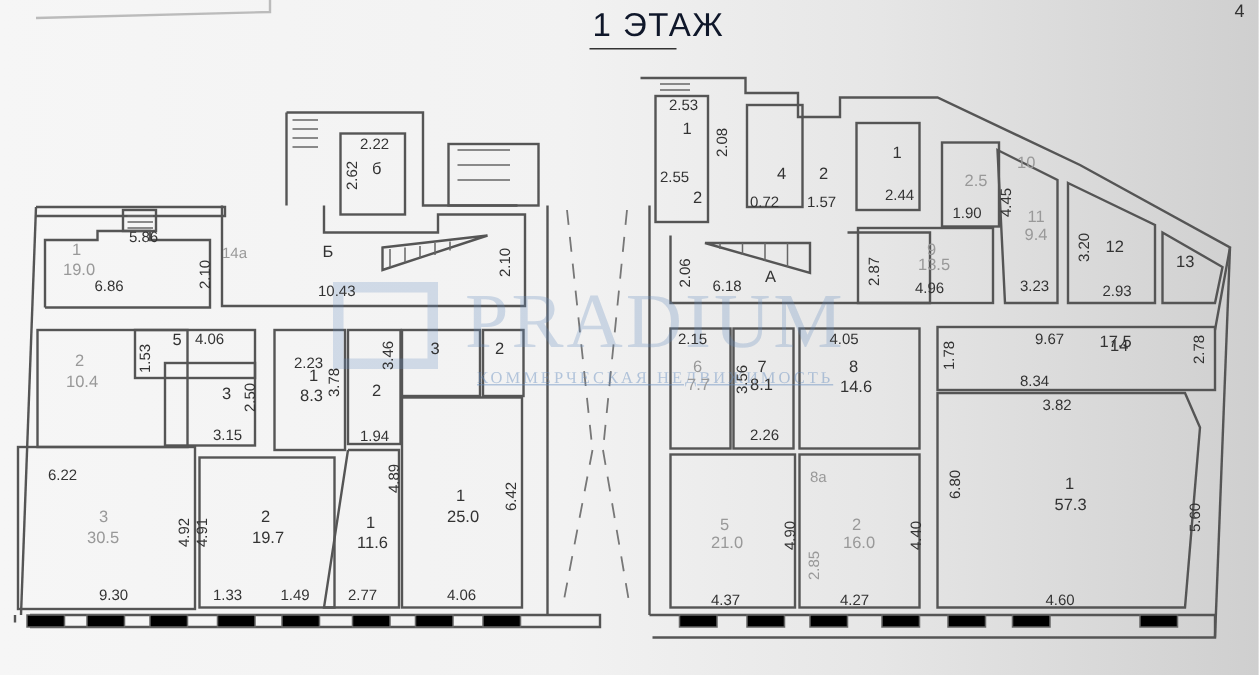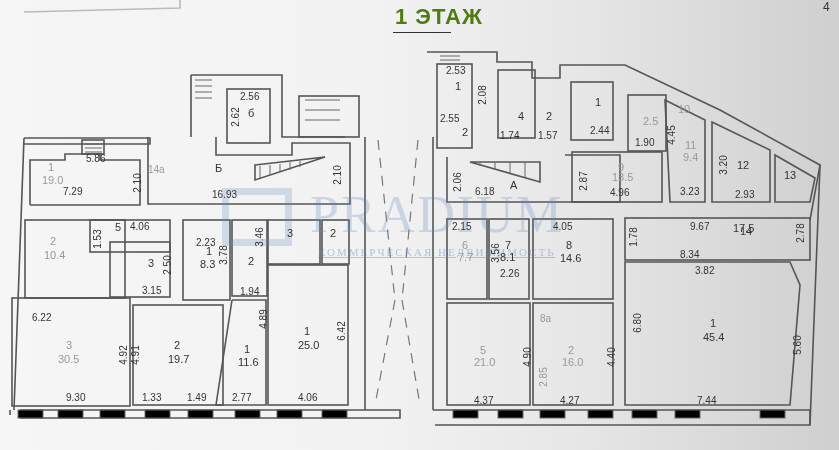--- a/index.html
+++ b/index.html
@@ -4,21 +4,21 @@
 <style>
   html,body{margin:0;padding:0;}
   body{width:839px;height:450px;overflow:hidden;background:#f4f4f4;font-family:"Liberation Sans",sans-serif;position:relative;}
   .bg{position:absolute;inset:0;background:linear-gradient(90deg,#f6f6f6 0%,#f2f2f2 45%,#e6e6e6 70%,#cfcfcf 100%);}
   svg{position:absolute;left:0;top:0;}
   .lbl{position:absolute;font-size:10px;color:#333;white-space:nowrap;line-height:1;}
   .lbl.v{transform:rotate(-90deg);transform-origin:center;}
   .lbl.room{font-size:11px;color:#333;text-align:center;}
   .lbl.area{font-size:11px;text-align:center;}
   .lbl.faint{color:#999;}
-  .title{position:absolute;left:395px;top:4px;font-size:22px;color:#4d7c0f;letter-spacing:1px;font-weight:bold;}
+  .title{position:absolute;left:395px;top:4px;font-size:22px;color:#0f172a;letter-spacing:1px;}
   .title-line{position:absolute;left:393px;top:32px;width:58px;height:1px;background:#333;}
   .wm{position:absolute;left:310px;top:185px;font-family:"Liberation Serif",serif;font-size:52px;color:rgba(100,140,190,0.28);letter-spacing:2px;}
   .wm-sub{position:absolute;left:318px;top:246px;font-family:"Liberation Serif",serif;font-size:11px;color:rgba(100,140,190,0.45);letter-spacing:2px;text-decoration:underline;}
   .wm-logo{position:absolute;left:222px;top:188px;width:70px;height:58px;border:7px solid rgba(100,140,190,0.25);box-sizing:border-box;}
   .corner{position:absolute;left:823px;top:0;font-size:12px;color:#333;}
 </style>
 </head>
 <body>
 
 <div class="bg"></div>
@@ -142,29 +142,29 @@
 <div class="wm">PRADIUM</div>
 <div class="wm-sub">КОММЕРЧЕСКАЯ НЕДВИЖИМОСТЬ</div>
 
 <div class="title">1  ЭТАЖ</div>
 <div class="title-line"></div>
 <div class="corner">4</div>
 
 <div class="lbl" style="left:86px;top:154px">5.86</div>
 <div class="lbl room faint" style="left:48px;top:162px">1</div>
 <div class="lbl area faint" style="left:42px;top:175px">19.0</div>
-<div class="lbl" style="left:63px;top:187px">7.29</div>
+<div class="lbl" style="left:63px;top:187px">6.86</div>
 <div class="lbl v" style="left:128px;top:178px">2.10</div>
 
 <div class="lbl room" style="left:215px;top:163px">Б</div>
-<div class="lbl" style="left:212px;top:190px">16.93</div>
+<div class="lbl" style="left:212px;top:190px">10.43</div>
 <div class="lbl v" style="left:328px;top:170px">2.10</div>
 <div class="lbl faint" style="left:148px;top:165px">14a</div>
 
-<div class="lbl" style="left:240px;top:92px">2.56</div>
+<div class="lbl" style="left:240px;top:92px">2.22</div>
 <div class="lbl room" style="left:248px;top:108px">б</div>
 <div class="lbl v" style="left:226px;top:112px">2.62</div>
 
 <div class="lbl room faint" style="left:50px;top:236px">2</div>
 <div class="lbl area faint" style="left:44px;top:250px">10.4</div>
 <div class="lbl room" style="left:115px;top:222px">5</div>
 <div class="lbl" style="left:130px;top:222px">4.06</div>
 <div class="lbl v" style="left:88px;top:234px">1.53</div>
 <div class="lbl room" style="left:148px;top:258px">3</div>
 <div class="lbl v" style="left:158px;top:260px">2.50</div>
@@ -201,21 +201,21 @@
 <div class="lbl area" style="left:298px;top:340px">25.0</div>
 <div class="lbl v" style="left:332px;top:326px">6.42</div>
 <div class="lbl" style="left:298px;top:393px">4.06</div>
 
 <div class="lbl" style="left:446px;top:66px">2.53</div>
 <div class="lbl room" style="left:455px;top:81px">1</div>
 <div class="lbl v" style="left:473px;top:90px">2.08</div>
 <div class="lbl" style="left:440px;top:114px">2.55</div>
 <div class="lbl room" style="left:462px;top:127px">2</div>
 <div class="lbl room" style="left:518px;top:111px">4</div>
-<div class="lbl" style="left:500px;top:131px">1.74</div>
+<div class="lbl" style="left:500px;top:131px">0.72</div>
 <div class="lbl room" style="left:546px;top:111px">2</div>
 <div class="lbl" style="left:538px;top:131px">1.57</div>
 <div class="lbl room" style="left:595px;top:97px">1</div>
 <div class="lbl" style="left:590px;top:126px">2.44</div>
 
 <div class="lbl room faint" style="left:678px;top:104px">10</div>
 <div class="lbl area faint" style="left:643px;top:116px">2.5</div>
 <div class="lbl" style="left:635px;top:138px">1.90</div>
 <div class="lbl room faint" style="left:685px;top:140px">11</div>
 <div class="lbl area faint" style="left:683px;top:152px">9.4</div>
@@ -234,21 +234,21 @@
 <div class="lbl area faint" style="left:612px;top:172px">13.5</div>
 <div class="lbl v" style="left:574px;top:176px">2.87</div>
 <div class="lbl" style="left:610px;top:188px">4.96</div>
 
 <div class="lbl" style="left:452px;top:222px">2.15</div>
 <div class="lbl room faint" style="left:462px;top:240px">6</div>
 <div class="lbl area faint" style="left:458px;top:252px">7.7</div>
 <div class="lbl room" style="left:505px;top:240px">7</div>
 <div class="lbl area" style="left:500px;top:252px">8.1</div>
 <div class="lbl v" style="left:486px;top:248px">3.56</div>
-<div class="lbl" style="left:500px;top:269px">2.26</div>
+<div class="lbl" style="left:500px;top:286px">2.26</div>
 <div class="lbl" style="left:553px;top:222px">4.05</div>
 <div class="lbl room" style="left:566px;top:240px">8</div>
 <div class="lbl area" style="left:560px;top:253px">14.6</div>
 
 <div class="lbl" style="left:690px;top:222px">9.67</div>
 <div class="lbl room" style="left:740px;top:226px">14</div>
 <div class="lbl area" style="left:733px;top:223px">17.5</div>
 <div class="lbl v" style="left:624px;top:232px">1.78</div>
 <div class="lbl v" style="left:791px;top:228px">2.78</div>
 <div class="lbl" style="left:680px;top:250px">8.34</div>
@@ -260,16 +260,16 @@
 
 <div class="lbl room faint" style="left:568px;top:345px">2</div>
 <div class="lbl area faint" style="left:562px;top:357px">16.0</div>
 <div class="lbl v faint" style="left:534px;top:372px">2.85</div>
 <div class="lbl v" style="left:602px;top:352px">4.40</div>
 <div class="lbl" style="left:560px;top:396px">4.27</div>
 <div class="lbl faint" style="left:540px;top:314px">8a</div>
 
 <div class="lbl" style="left:695px;top:266px">3.82</div>
 <div class="lbl room" style="left:710px;top:318px">1</div>
-<div class="lbl area" style="left:703px;top:332px">45.4</div>
+<div class="lbl area" style="left:703px;top:332px">57.3</div>
 <div class="lbl v" style="left:628px;top:318px">6.80</div>
 <div class="lbl v" style="left:788px;top:340px">5.60</div>
-<div class="lbl" style="left:697px;top:396px">7.44</div>
+<div class="lbl" style="left:697px;top:396px">4.60</div>
 
 </body></html>

